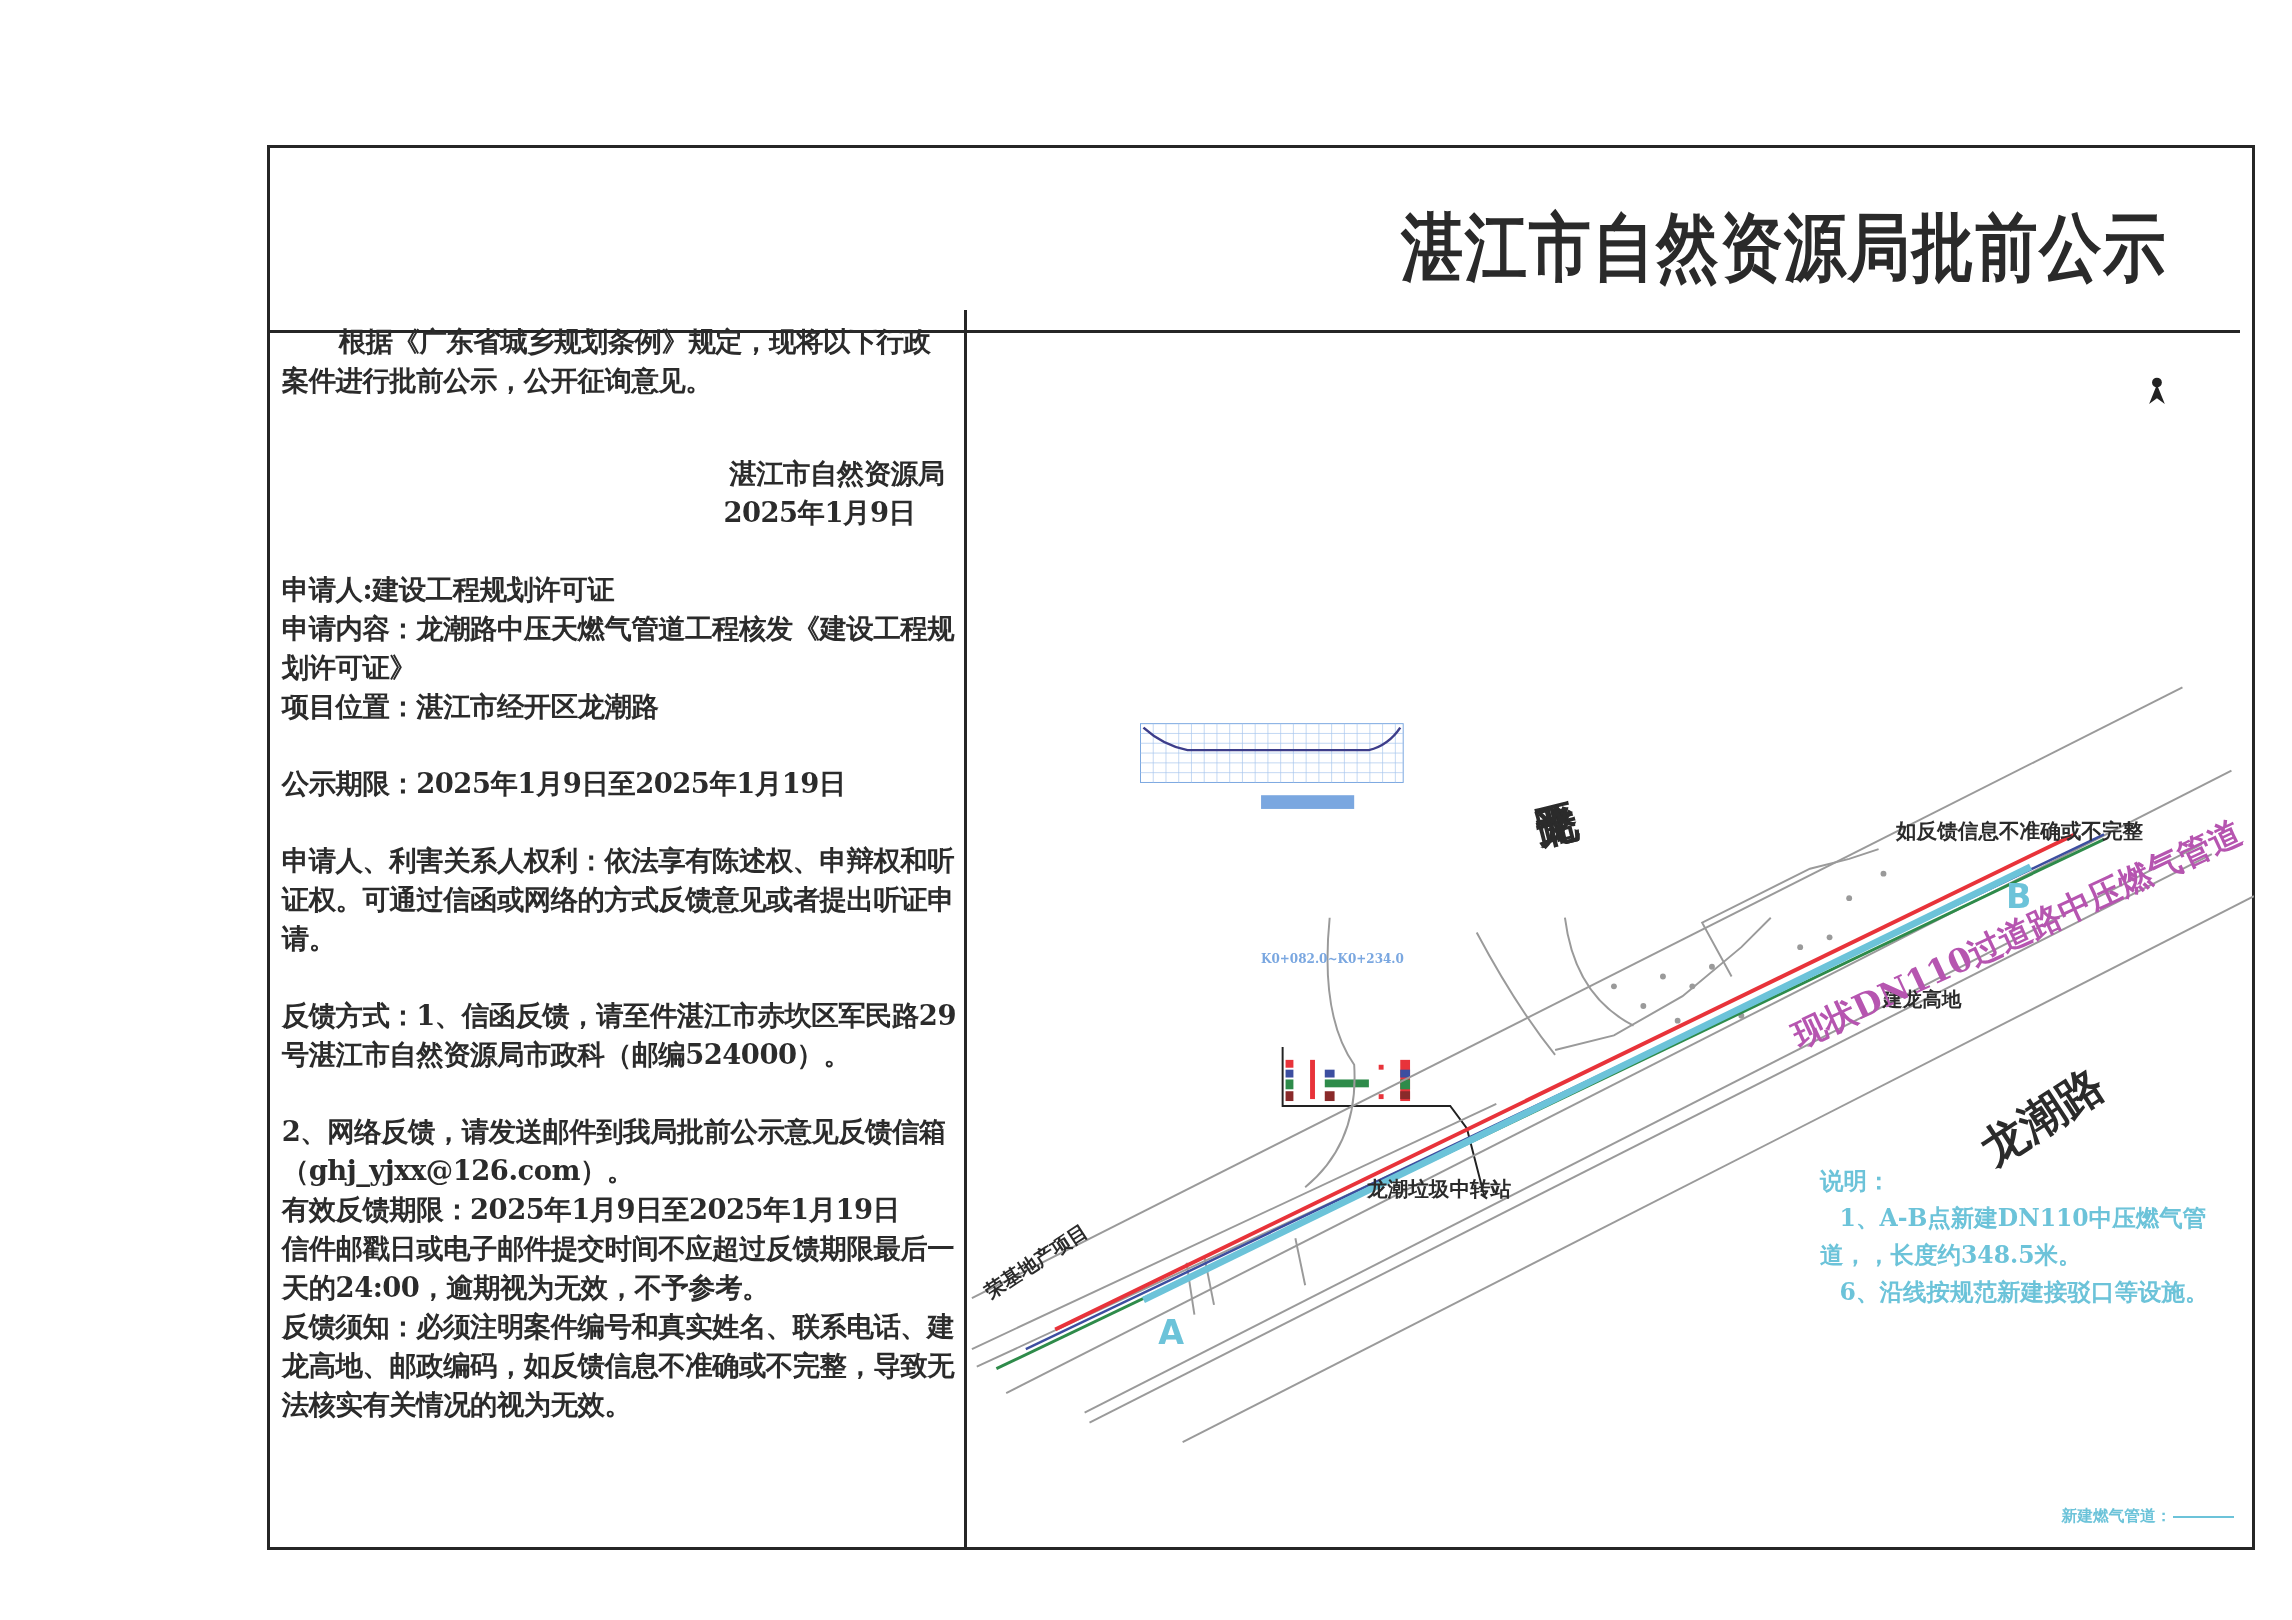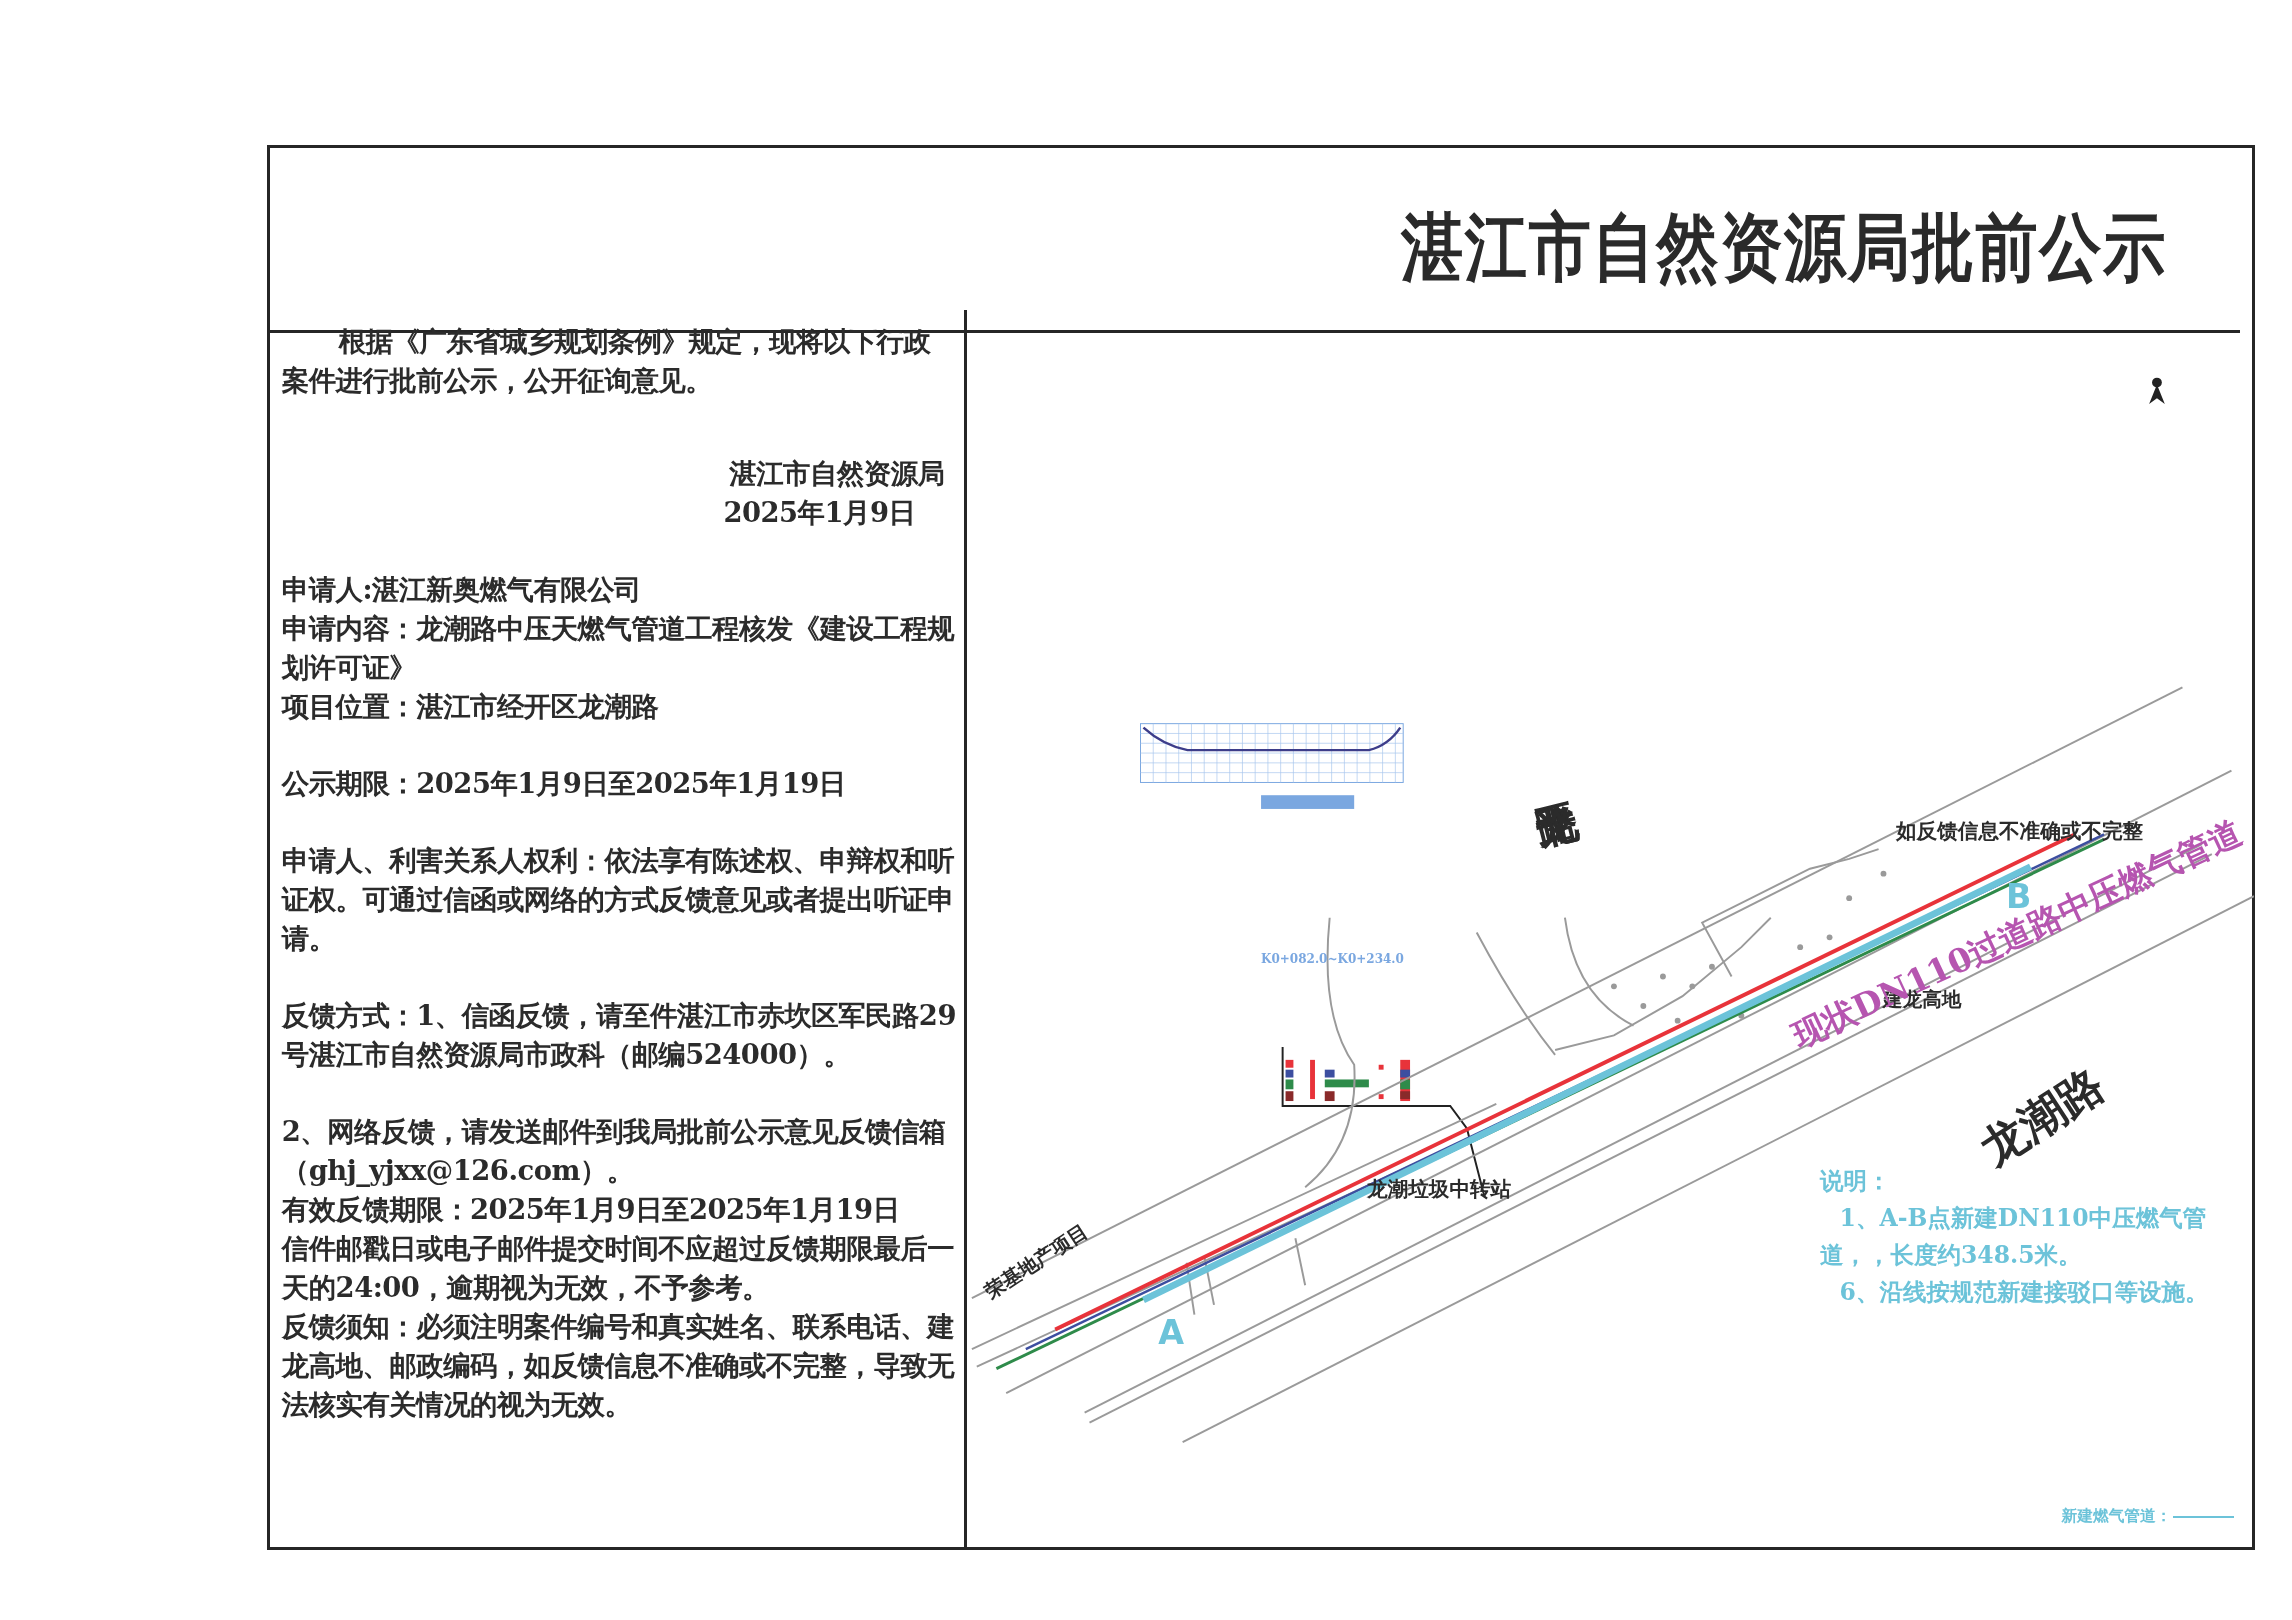--- a/index.html
+++ b/index.html
@@ -37,21 +37,21 @@
   </div>
 
   <div class="left-col">
     <p class="txt indent">根据《广东省城乡规划条例》规定，现将以下行政案件进行批前公示，公开征询意见。</p>
     <div class="gap"></div>
     <div class="sign">
       <p class="txt">湛江市自然资源局</p>
       <p class="txt date">2025年1月9日</p>
     </div>
     <div class="gap"></div>
-    <p class="txt">申请人:湛江新奥燃气有限公司</p>
+    <p class="txt">申请人:建设工程规划许可证</p>
     <p class="txt">申请内容：龙潮路中压天燃气管道工程核发《建设工程规划许可证》</p>
     <p class="txt">项目位置：湛江市经开区龙潮路</p>
     <div class="gap"></div>
     <p class="txt">公示期限：2025年1月9日至2025年1月19日</p>
     <div class="gap"></div>
     <p class="txt">申请人、利害关系人权利：依法享有陈述权、申辩权和听证权。可通过信函或网络的方式反馈意见或者提出听证申请。</p>
     <div class="gap"></div>
     <p class="txt">反馈方式：1、信函反馈，请至件湛江市赤坎区军民路29号湛江市自然资源局市政科（邮编524000）。</p>
     <div class="gap"></div>
     <p class="txt">2、网络反馈，请发送邮件到我局批前公示意见反馈信箱（ghj_yjxx@126.com）。</p>

